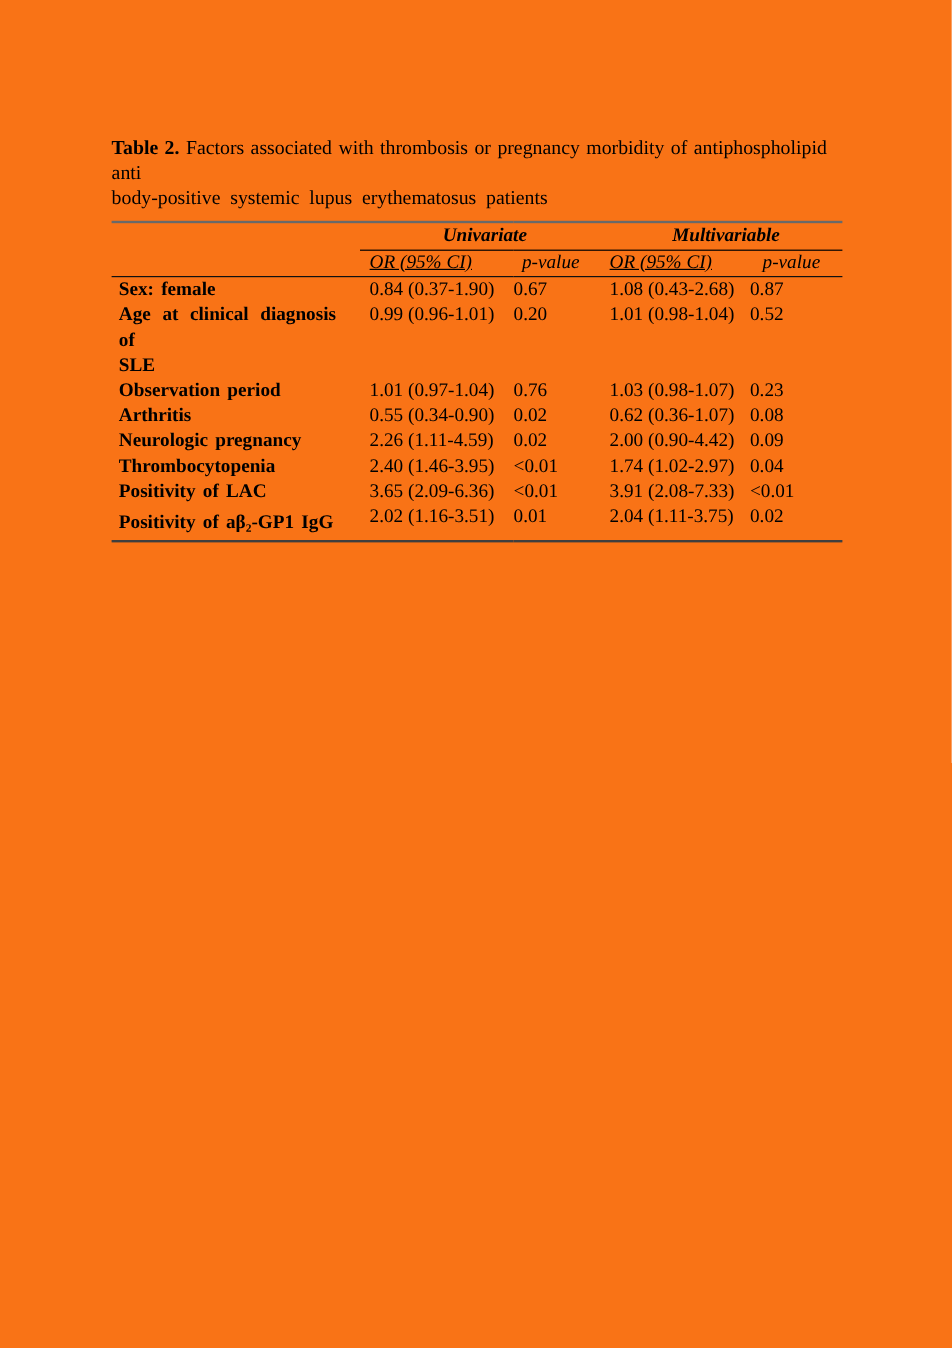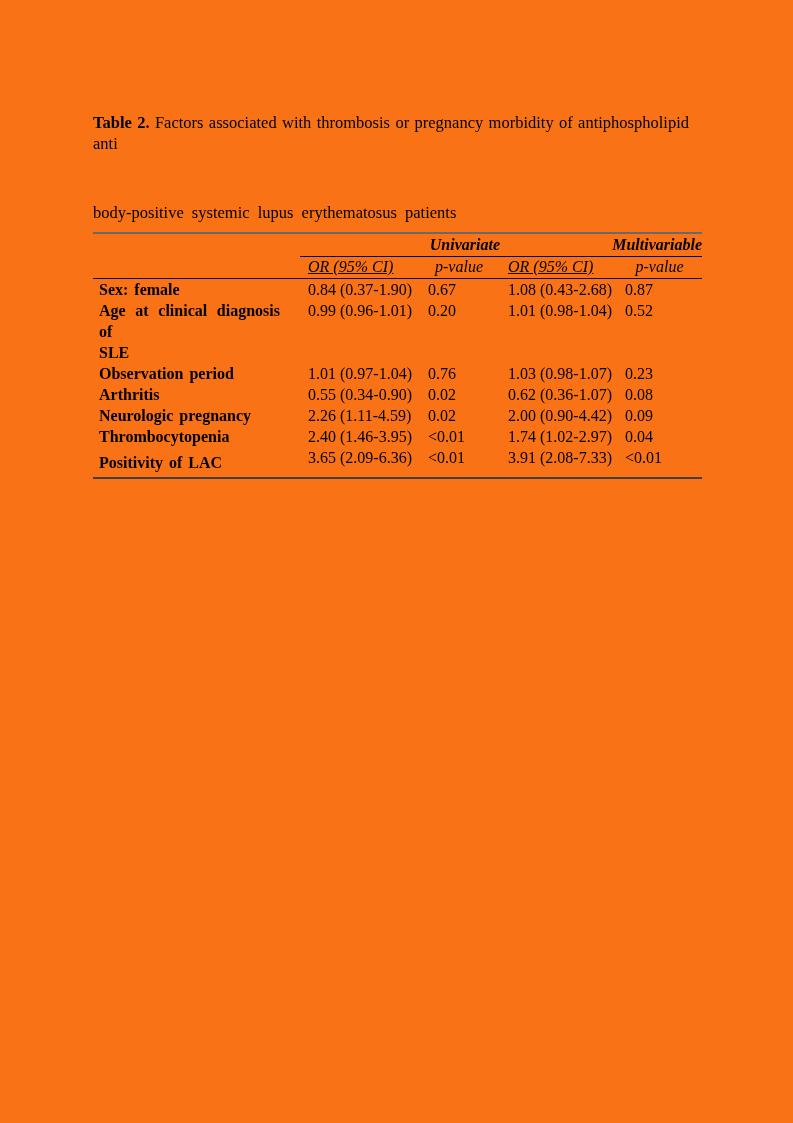--- a/index.html
+++ b/index.html
@@ -31,21 +31,20 @@
     margin-bottom: 9px;
   }
   .cap-line1 {
     text-align: justify;
     text-align-last: justify;
     padding-right: 13px;
   }
   .cap-line1 b { font-weight: bold; }
   .cap-line2 {
     word-spacing: 4px;
-    margin-top: 48px;
   }
 
   
   table.stats {
     border-collapse: collapse;
     table-layout: fixed;
     width: 609px;
     border-top: 2.5px solid #696969;
     border-bottom: 2.2px solid #3f3f3f;
     font-size: 16px;
@@ -56,21 +55,21 @@
   table.stats col.c4 { width: 125px; }
   table.stats col.c5 { width: 77px;  }
 
   th, td { padding: 0; font-weight: normal; }
 
   
   tr.group-row { height: 23px; }
   tr.group-row th.gh {
     font-style: italic;
     font-weight: bold;
-    text-align: right;
+    text-align: center;
     padding-left: 8px;
     padding-bottom: 2px;
     vertical-align: bottom;
     border-bottom: 1.4px solid #000;
   }
   tr.group-row td.gh-empty { border-bottom: none; }
 
   
   tr.colhead-row { height: 22px; }
   tr.colhead-row th, tr.colhead-row td {
@@ -199,17 +198,26 @@
           </tr>
           <tr>
             <td class="label">
               <div>Positivity of LAC</div>
             </td>
             <td class="or">3.65 (2.09-6.36)</td>
             <td class="p p1">&lt;0.01</td>
             <td class="or">3.91 (2.08-7.33)</td>
             <td class="p p2">&lt;0.01</td>
           </tr>
+          <tr>
+            <td class="label">
+              <div>Positivity of aβ₂-GP1 IgG</div>
+            </td>
+            <td class="or">2.02 (1.16-3.51)</td>
+            <td class="p p1">0.01</td>
+            <td class="or">2.04 (1.11-3.75)</td>
+            <td class="p p2">0.02</td>
+          </tr>
         </tbody>
     </table>
 
   </div>
 </div>
 
 </body></html>

